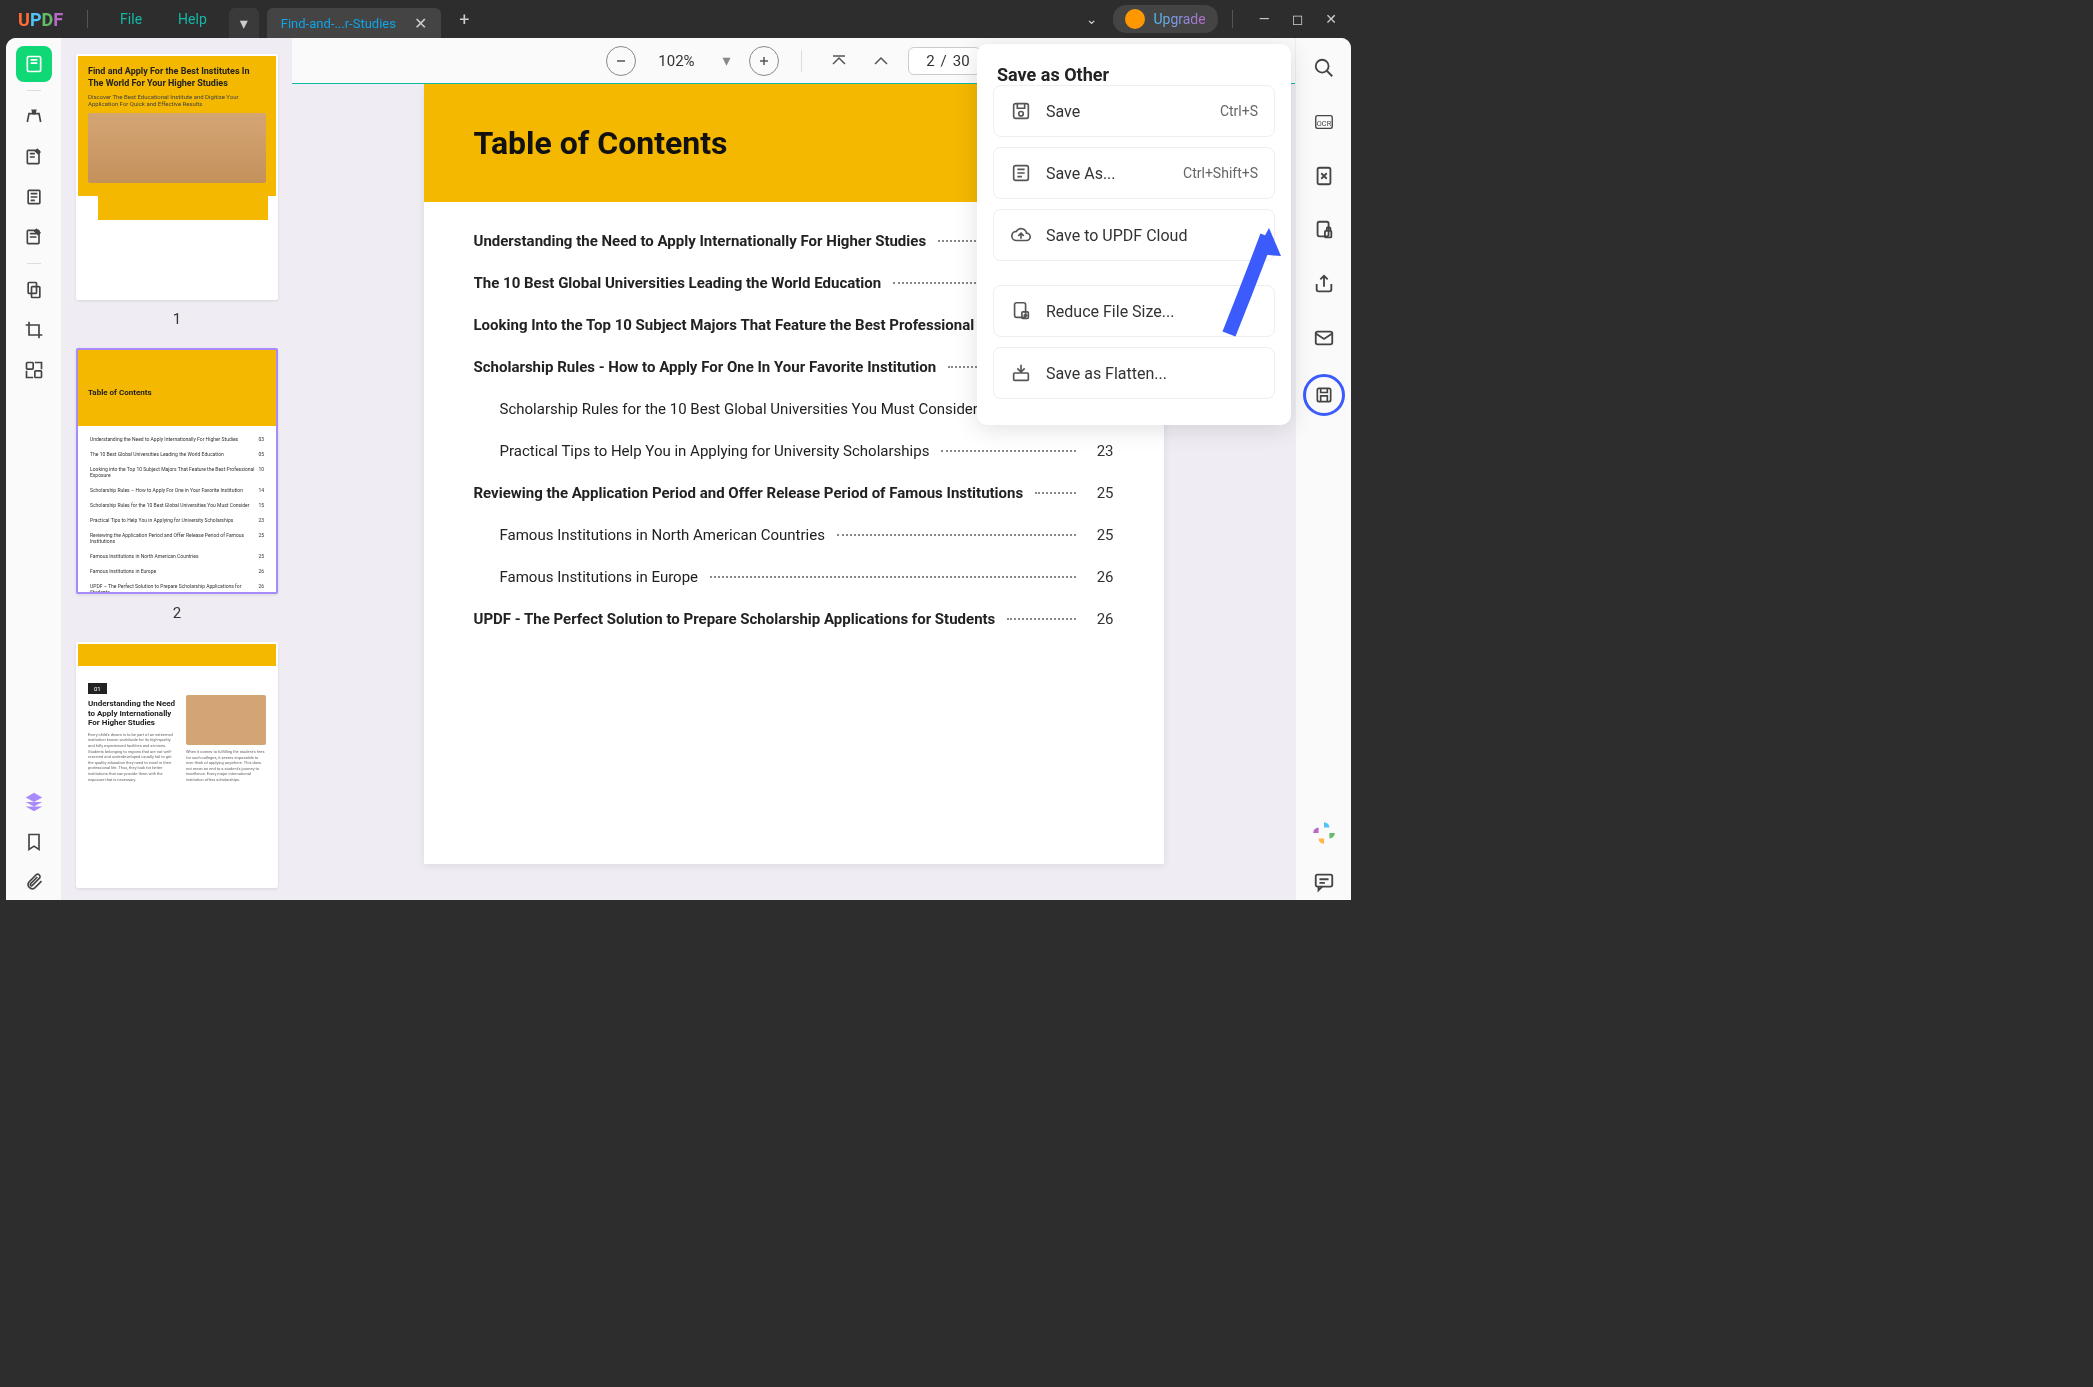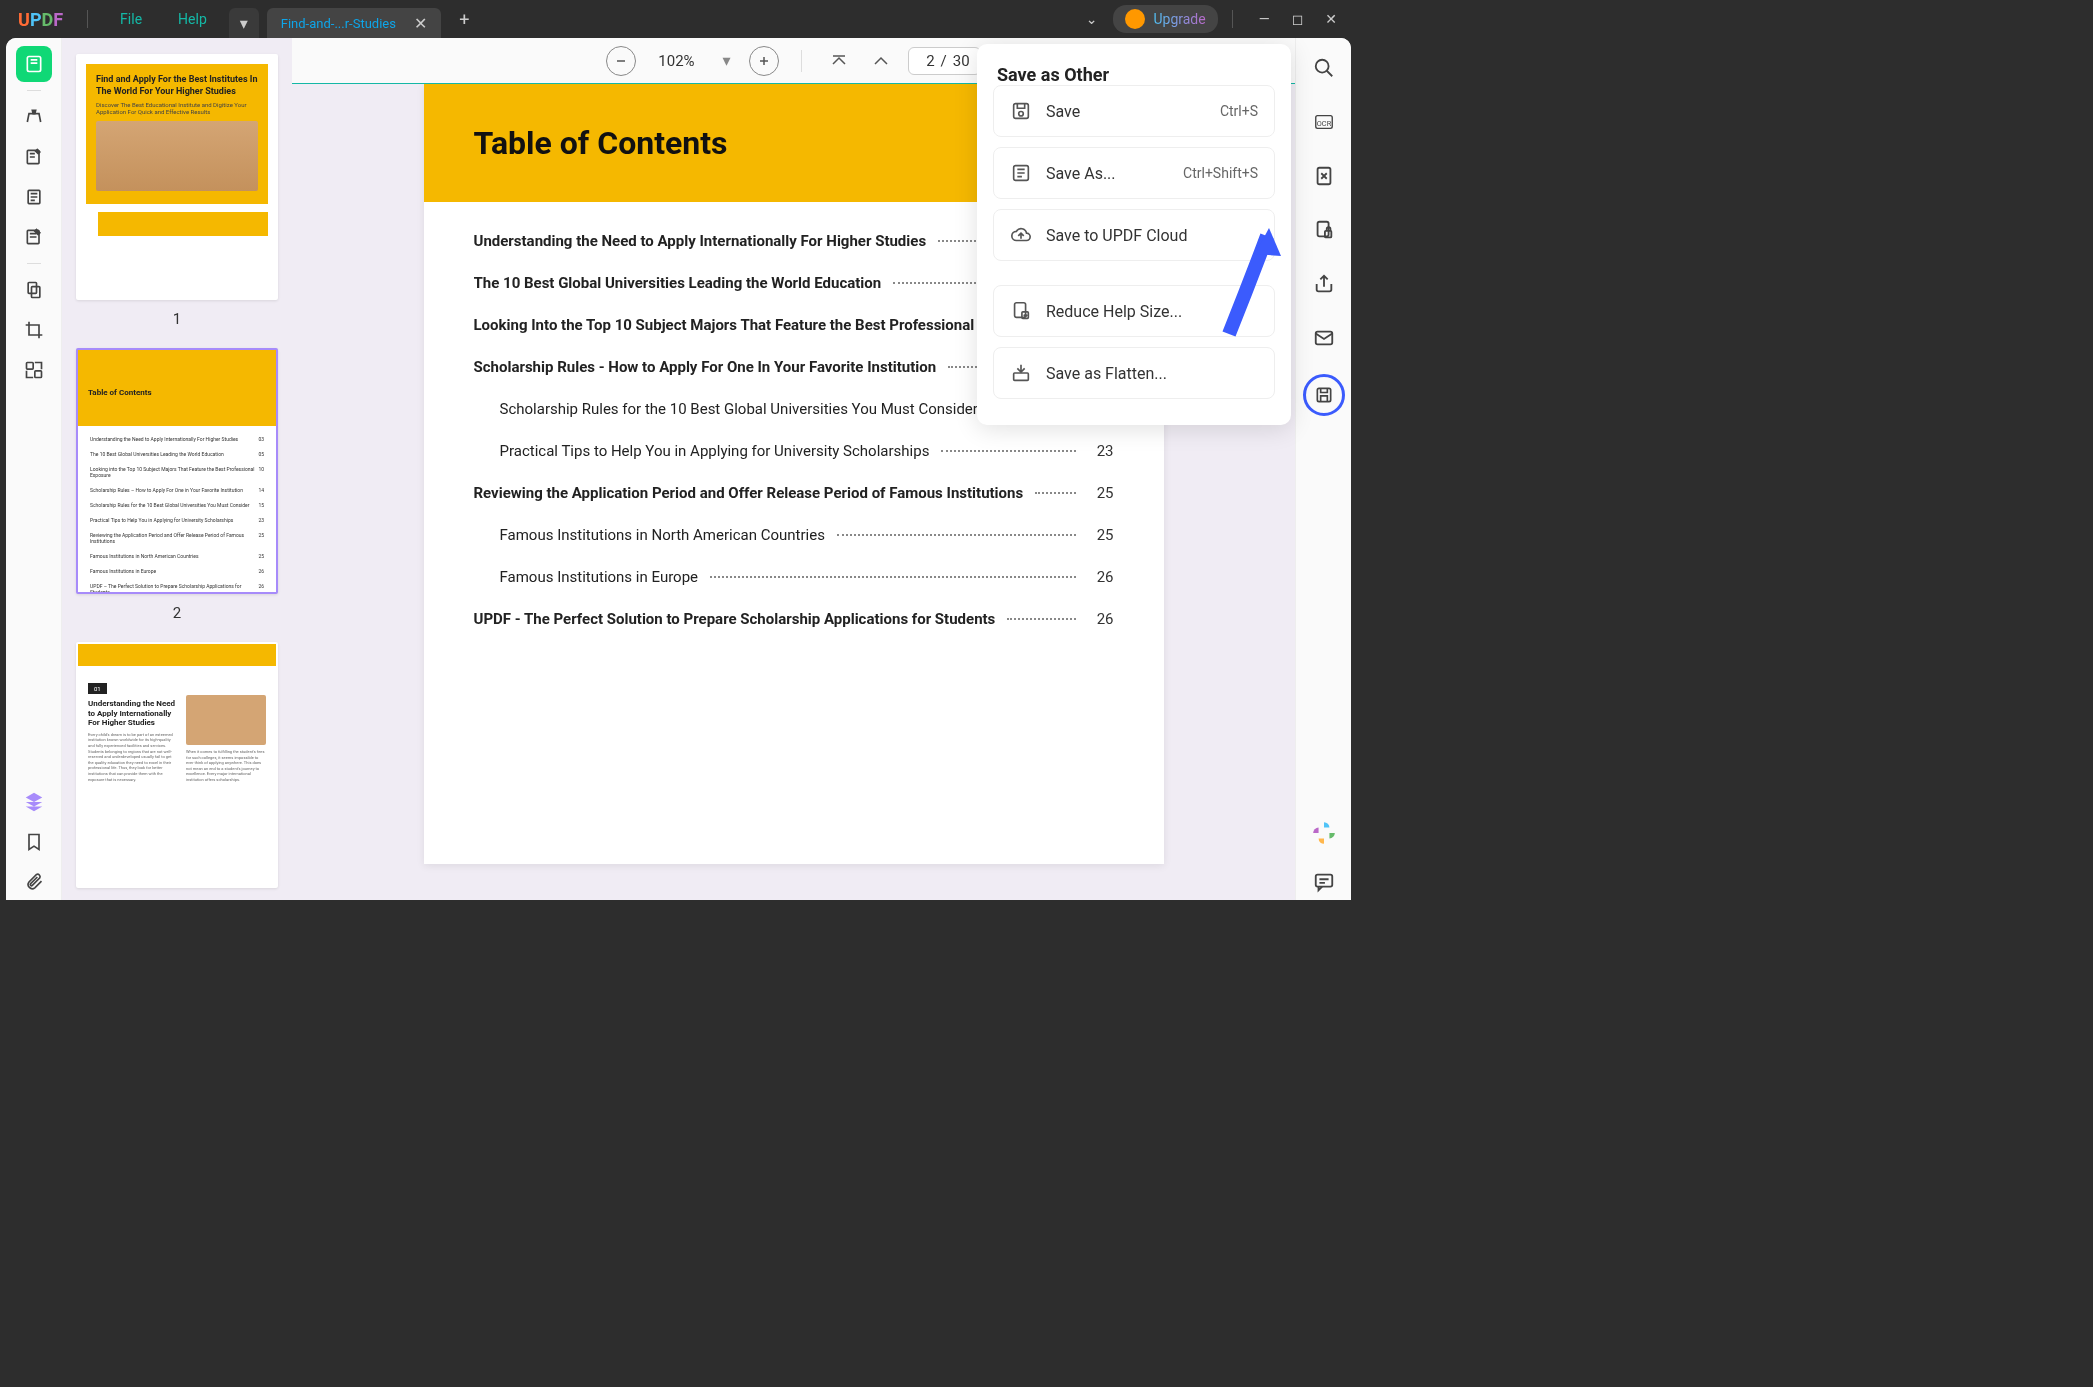--- a/index.html
+++ b/index.html
@@ -34,21 +34,21 @@
 .ls-btn.active { background: #10d876; color: #fff; }
 .ls-sep { width: 14px; height: 1px; background: #ddd; margin: 4px 0; }
 .ls-spacer { flex: 1; }
 .ls-btn.layers { color: #a78bfa; }
 
 .thumbs { width: 230px; background: #f0ecf4; padding: 16px 14px; overflow-y: auto; }
 .thumb { margin-bottom: 20px; }
 .thumb .page { background: #fff; border: 2px solid transparent; border-radius: 2px; box-shadow: 0 1px 3px rgba(0,0,0,0.1); height: 246px; overflow: hidden; position: relative; }
 .thumb.selected .page { border-color: #a78bfa; }
 .thumb .num { text-align: center; color: #333; font-size: 15px; padding-top: 10px; }
-.t1-hdr { background: #f5b800; height: 140px; margin: 8px; padding: 10px; }
+.t1-hdr { background: #f5b800; height: 140px; padding: 10px; }
 .t1-title { color: #222; font-weight: 700; font-size: 9px; line-height: 1.3; }
 .t1-sub { color: #444; font-size: 6px; margin-top: 4px; }
 .t1-img { height: 70px; background: linear-gradient(#d4a574,#c4915c); margin-top: 6px; border-radius: 2px; }
 .t1-bar { background: #f5b800; height: 24px; margin: 0 8px 8px 20px; }
 .t2-hdr { background: #f5b800; height: 76px; }
 .t2-hdr-inner { padding: 38px 10px 0; font-size: 8px; font-weight: 700; color: #222; }
 .t2-body { padding: 10px 12px; }
 .t2-row { display: flex; justify-content: space-between; font-size: 5px; color: #333; margin-bottom: 9px; }
 .t3-hdr { background: #f5b800; height: 22px; }
 .t3-body { padding: 10px; }
@@ -477,21 +477,21 @@
       <div class="panel-gap"></div>
       <div id="panel-items2">
           <div class="panel-item">
             <span class="pi-icon">
               <svg width="22" height="22" viewBox="0 0 24 24" fill="none" stroke="currentColor" stroke-width="1.8">
                 <rect x="5" y="3" width="12" height="16" rx="2"></rect>
                 <rect x="13" y="13" width="7" height="7" rx="1"></rect>
                 <path d="M15 16l2 2 2-2"></path>
               </svg>
             </span>
-            <span class="pi-label">Reduce Help Size...</span>
+            <span class="pi-label">Reduce File Size...</span>
             <span class="pi-shortcut"></span>
           </div>
           <div class="panel-item">
             <span class="pi-icon">
               <svg width="22" height="22" viewBox="0 0 24 24" fill="none" stroke="currentColor" stroke-width="1.8">
                 <rect x="4" y="12" width="16" height="8" rx="1"></rect>
                 <path d="M12 3v7M8 7l4 4 4-4"></path>
               </svg>
             </span>
             <span class="pi-label">Save as Flatten...</span>

